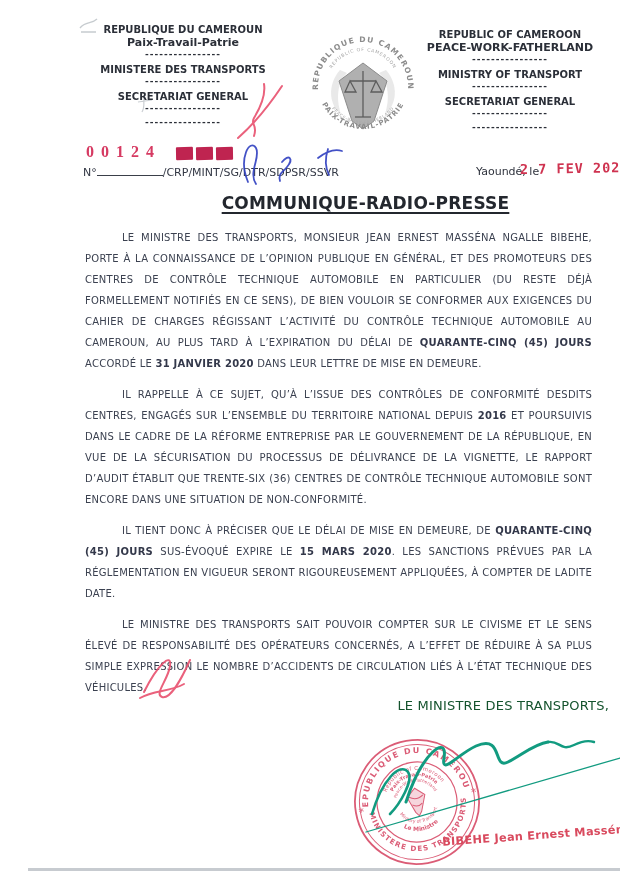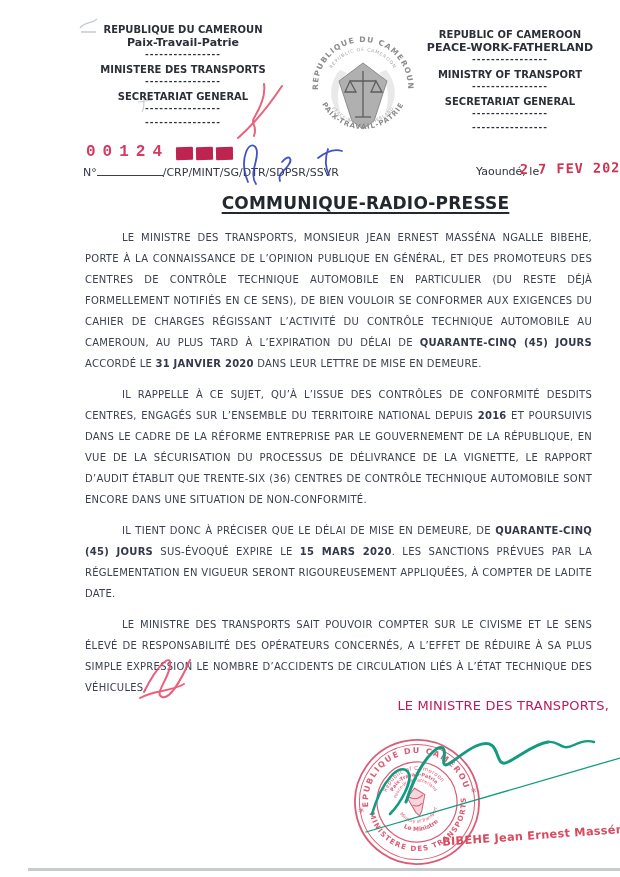--- a/index.html
+++ b/index.html
@@ -14,21 +14,21 @@
   .hl{font-size:10px;line-height:12px;margin:0;}
   .hl-sub{font-size:11px;line-height:13px;}
   .hdiv{font-size:9px;line-height:8px;letter-spacing:1px;margin:1px 0 6px 0;color:#2b2f38;}
   
   .emblem{position:absolute;left:280px;top:25px;}
   
   .refline{position:absolute;left:55px;top:164px;font-size:11px;color:#333845;white-space:nowrap;}
   .refline .blank{display:inline-block;width:66px;height:11px;border-bottom:1.2px solid #3a3f49;}
   .num-stamp{
     position:absolute;left:58px;top:143px;white-space:nowrap;
-    font-family:Liberation Mono, monospace;
+    font-family:Liberation Serif, serif;
     font-weight:bold;font-size:16px;letter-spacing:7px;color:var(--stamp-crimson,#d63a62);
   }
   .num-blocks{position:absolute;left:148px;top:147px;display:flex;gap:3px;}
   .num-blocks i{display:block;width:17px;height:13px;background:#bf2450;border-radius:1px;transform:rotate(-1deg);}
   
   .dateline{position:absolute;left:448px;top:165px;font-size:11px;color:#2e323c;white-space:nowrap;}
   .date-stamp{
     position:absolute;left:492px;top:160px;white-space:nowrap;
     font-family:"DejaVu Sans Mono","Liberation Mono",monospace;
     font-weight:bold;font-size:13.5px;letter-spacing:1px;color:var(--date-red,#cf3350);transform:rotate(-1deg);
@@ -40,21 +40,21 @@
     text-decoration:underline;text-decoration-thickness:2px;text-underline-offset:3px;
   }
   
   .body{position:absolute;left:57px;top:227px;width:507px;}
   .para{
     margin:0 0 10px 0;font-size:10px;line-height:21px;letter-spacing:0.25px;
     text-align:justify;text-indent:37px;color:#3b4150;
   }
   .para b{font-weight:bold;color:#33384a;}
   
-  .sig-heading{position:absolute;left:300px;top:698px;width:281px;text-align:right;font-size:13px;letter-spacing:0.2px;color:#be185d;white-space:nowrap;}
+  .sig-heading{position:absolute;left:300px;top:698px;width:281px;text-align:right;font-size:13px;letter-spacing:0.2px;color:#14532d;white-space:nowrap;}
   .round-stamp{position:absolute;left:316px;top:730px;}
   .signature{position:absolute;left:328px;top:718px;}
   .name-stamp{
     position:absolute;left:414px;top:829px;white-space:nowrap;
     font-size:11.3px;font-weight:bold;color:var(--name-red,#d94a5e);transform:rotate(-4deg);letter-spacing:0.3px;
   }
   
   .mark{position:absolute;}
   .scan-edge{position:absolute;left:0;top:868px;width:620px;height:3px;background:#c7cbd0;}
   svg text{font-family:"DejaVu Sans","Liberation Sans",sans-serif;}

